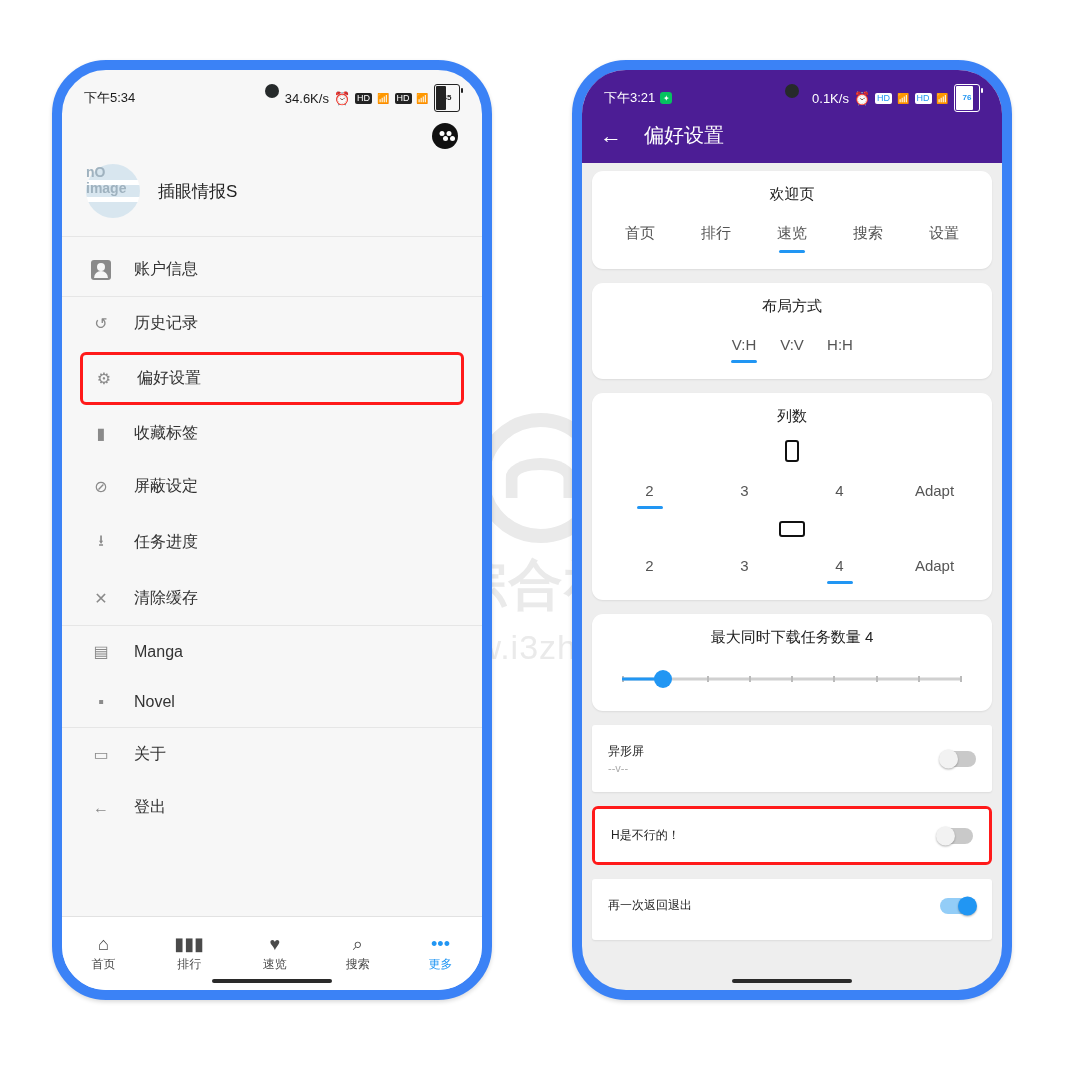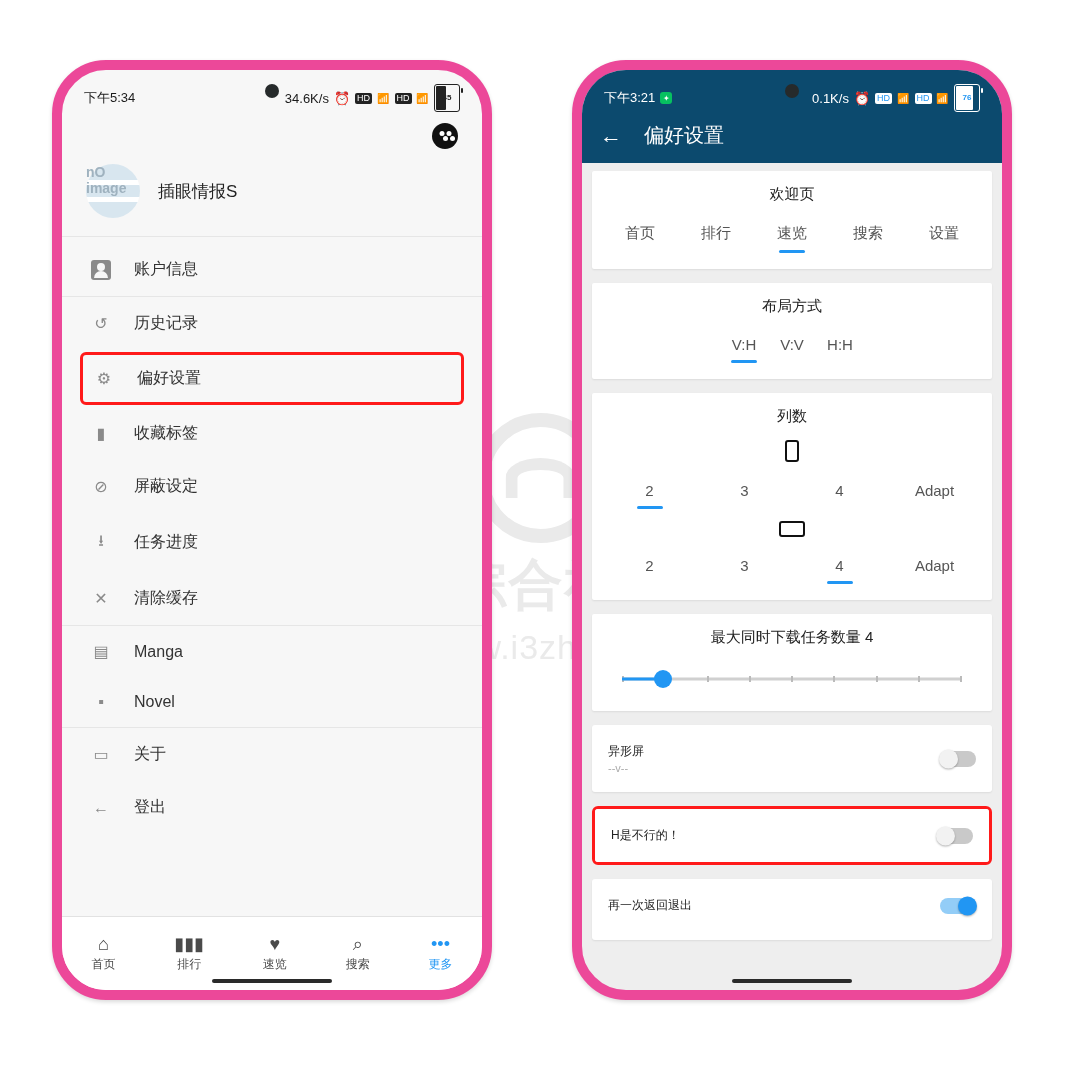--- a/index.html
+++ b/index.html
@@ -27,21 +27,21 @@
   .watermark .wm-hat {
     width:70px; height:40px; border:12px solid #eaeaea; border-radius:50% 50% 0 0;
     border-bottom:none;
   }
   .watermark .wm-title { font-size: 54px; font-weight: 600; letter-spacing: 2px; }
   .watermark .wm-url { font-size: 34px; margin-top: 6px; letter-spacing: 1px; }
 
   .phones { display:flex; gap: 80px; position:absolute; left:52px; top:60px; z-index:2; }
   .phone {
     width: 440px; height: 940px;
-    border: 10px solid #ec4899;
+    border: 10px solid #3b82f6;
     border-radius: 54px;
     background: #f7f7f7;
     position: relative;
     overflow: hidden;
     box-shadow: 0 2px 4px rgba(0,0,0,0.15);
   }
   .phone.right { background:#eeeeee; }
   .phone .camera-dot {
     position:absolute; top:14px; left:50%; transform:translateX(-50%);
     width:14px; height:14px; border-radius:50%; background:#262a2b; z-index:20;
@@ -98,27 +98,27 @@
   .nav-ic { font-size:18px; line-height:1; }
   .home-ind { position:absolute; bottom:7px; left:50%; transform:translateX(-50%); width:120px; height:4px; border-radius:3px; background:#2a2a2a; }
 
   
   .right .statusbar { color: #fff; }
   .right .statusbar .sb-hd { background:#fff; color:#2196f3; }
   .right .statusbar .sb-batt { border-color:#fff; }
   .right .statusbar .sb-batt::after { background:#fff; }
   .right .statusbar .sb-batt i { background:#fff; }
   .right .statusbar .sb-batt span { color:#2196f3; }
-  .blue-top { background:#0c4a6e; }
+  .blue-top { background:#4c1d95; }
   .blue-header { display:flex; align-items:center; gap:22px; padding: 10px 18px 14px; color:#fff; }
   .blue-header .back { font-size:22px; }
   .blue-header .title { font-size:20px; font-weight:500; }
 
   .settings-scroll { padding: 8px 10px 0; display:flex; flex-direction:column; gap:14px; }
-  .card { background:#fff; border-radius:2px; box-shadow:0 1px 2px rgba(0,0,0,0.08); padding:14px 10px 18px; }
+  .card { background:#fff; border-radius:11px; box-shadow:0 1px 2px rgba(0,0,0,0.08); padding:14px 10px 18px; }
   .card-title { text-align:center; font-size:15px; color:#222; margin-bottom:14px; }
   .opt-row { display:flex; justify-content:space-around; align-items:center; }
   .opt { font-size:15px; color:#555; padding:6px 4px 8px; position:relative; min-width:48px; text-align:center;}
   .opt.sel::after { content:""; position:absolute; left:50%; bottom:-2px; transform:translateX(-50%); width:26px; height:3px; background:#2196f3; border-radius:2px; }
   .device-ic { display:inline-block; width:14px; height:22px; border:2.5px solid #111; border-radius:3px; }
   .device-ic.land { width:26px; height:16px; }
   .cols-card .level { display:flex; flex-direction:column; gap:14px; align-items:center;}
   .cols-row { display:flex; justify-content:space-around; width:100%; }
 
   .slider-row { padding: 6px 20px 2px; }

